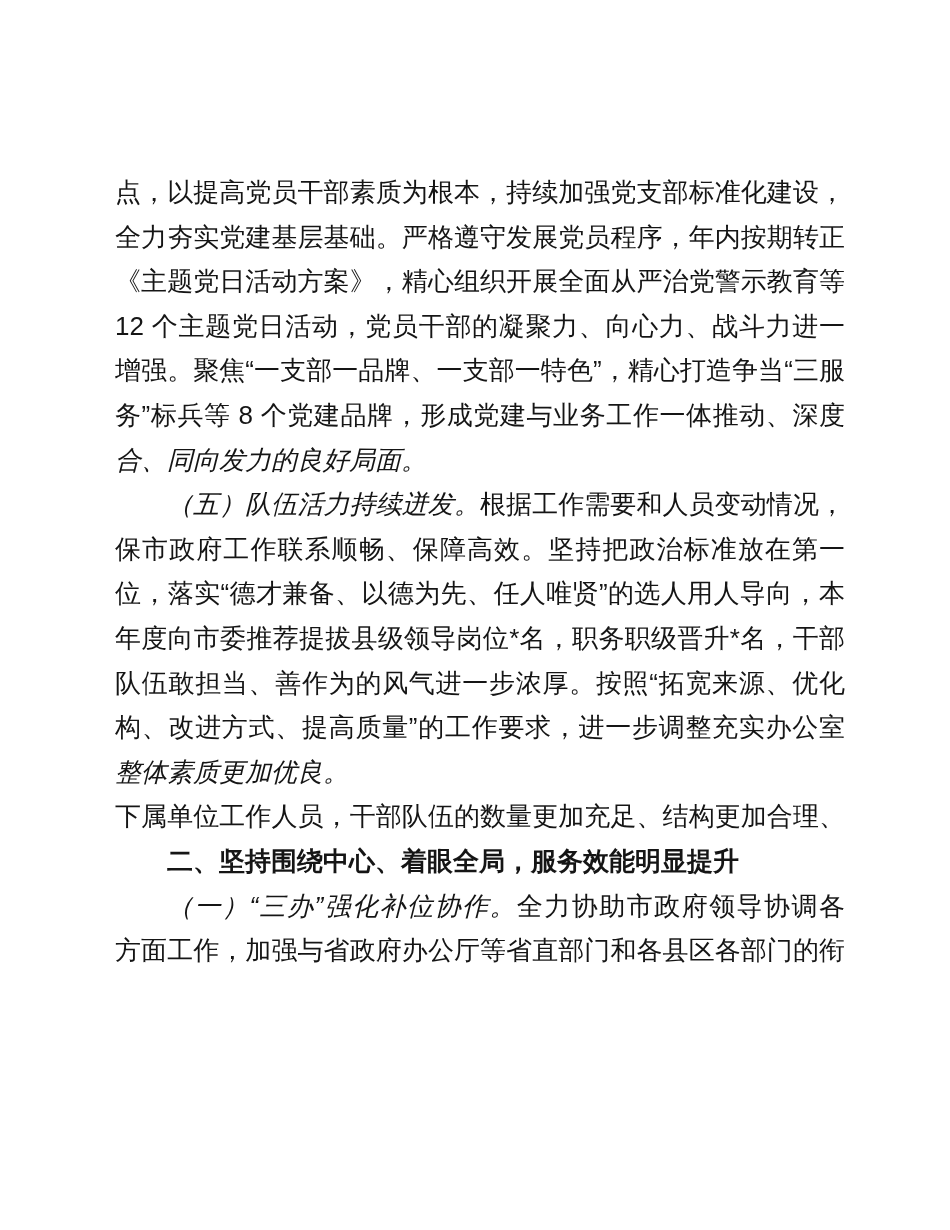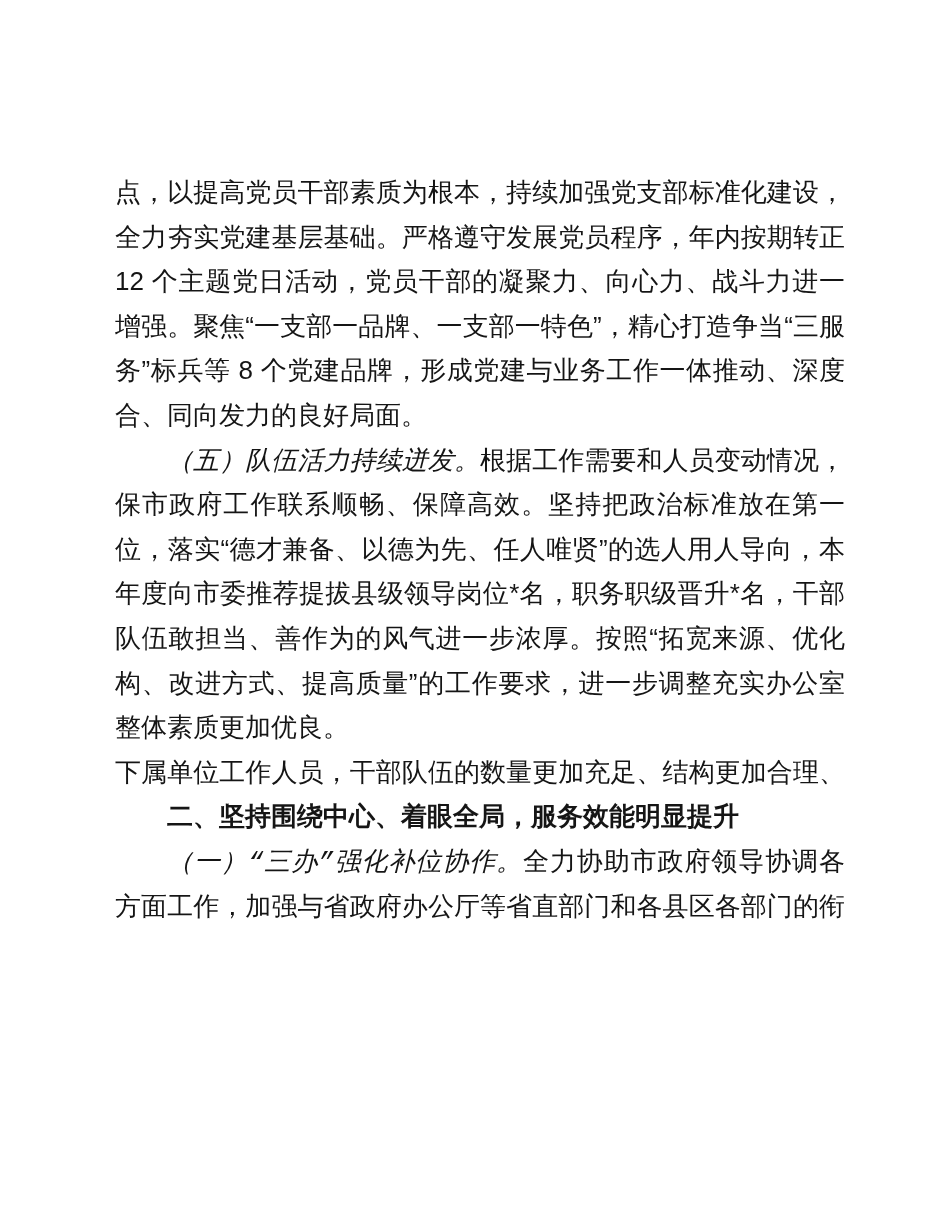--- a/index.html
+++ b/index.html
@@ -29,43 +29,45 @@
     height: 44.6px;
     overflow: hidden;
     white-space: normal;
     text-align: justify;
     text-align-last: justify;
     letter-spacing: 0px;
   }
   .para-end {
     text-align: left;
     text-align-last: left;
+    font-style: italic;
   }
   .indent {
     text-indent: 52px;
   }
   .heading {
     font-weight: bold;
     text-align: center;
     text-align-last: left;
   }
   .kaiti {
-    font-family: Liberation Mono, monospace;
+    font-family: Liberation Sans, sans-serif;
     font-style: italic;
     font-weight: normal;
   }
 </style>
 </head>
 <body>
 
 <div class="page">
   <div class="text-block">
 
     <div class="line">点，以提高党员干部素质为根本，持续加强党支部标准化建设，</div>
     <div class="line">全力夯实党建基层基础。严格遵守发展党员程序，年内按期转正</div>
+    <div class="line">《主题党日活动方案》，精心组织开展全面从严治党警示教育等</div>
     <div class="line">12 个主题党日活动，党员干部的凝聚力、向心力、战斗力进一步</div>
     <div class="line">增强。聚焦“一支部一品牌、一支部一特色”，精心打造争当“三服</div>
     <div class="line">务”标兵等 8 个党建品牌，形成党建与业务工作一体推动、深度融</div>
     <div class="line para-end">合、同向发力的良好局面。</div>
 
     <div class="line indent">
       <span class="kaiti">（五）队伍活力持续迸发。</span><span>根据工作需要和人员变动情况，</span>
     </div>
 
     <div class="line">保市政府工作联系顺畅、保障高效。坚持把政治标准放在第一</div>

